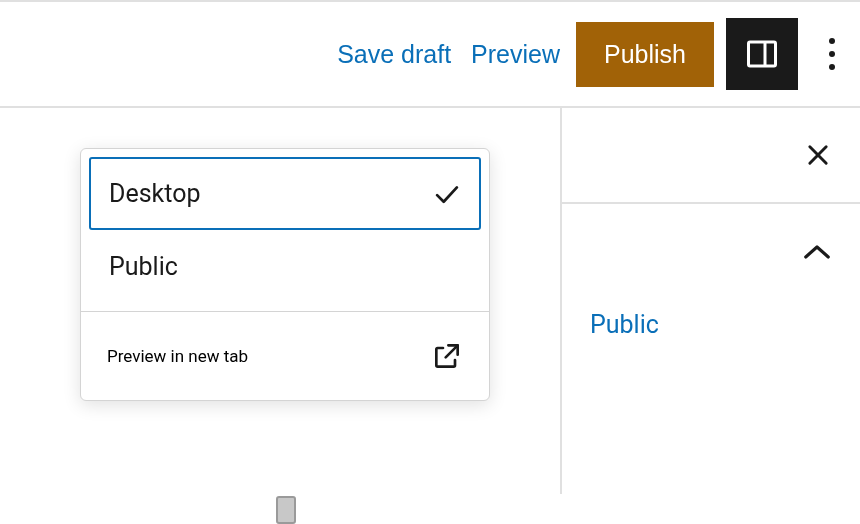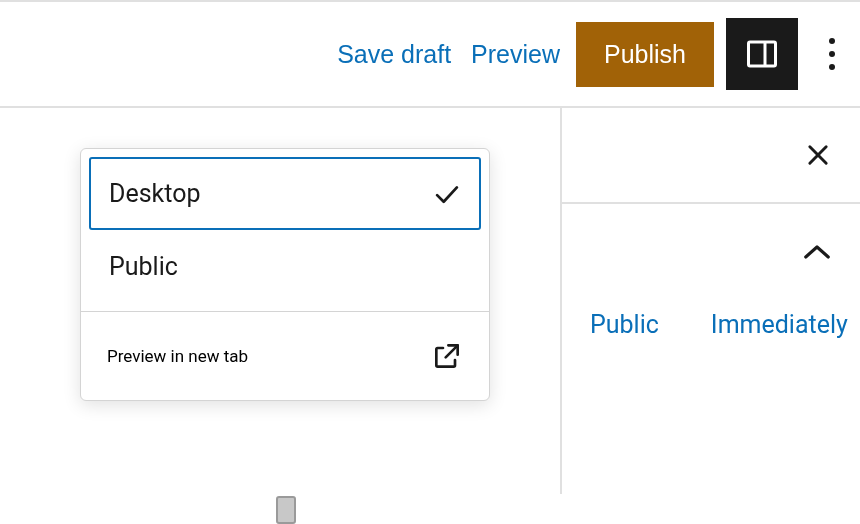--- a/index.html
+++ b/index.html
@@ -169,21 +169,20 @@
     </div>
     <div class="side-row">
       <span class="chevron-icon">
         <svg width="30" height="20" viewBox="0 0 24 14" stroke="#1a1a1a" stroke-width="2.5" fill="none" stroke-linecap="round" stroke-linejoin="round">
           <polyline points="3,11 12,3 21,11"></polyline>
         </svg>
       </span>
     </div>
     <div class="side-values">
       <span class="side-link">Public</span>
-      <span class="side-link">Immediately</span>
     </div>
   </div>
 </div>
 
 <div class="popover">
   <div class="popover-inner">
     <div class="menu-item selected">
       <span>Desktop</span>
       <span>
         <svg width="28" height="22" viewBox="0 0 24 20" stroke="#1a1a1a" stroke-width="2.5" fill="none" stroke-linecap="round" stroke-linejoin="round">

